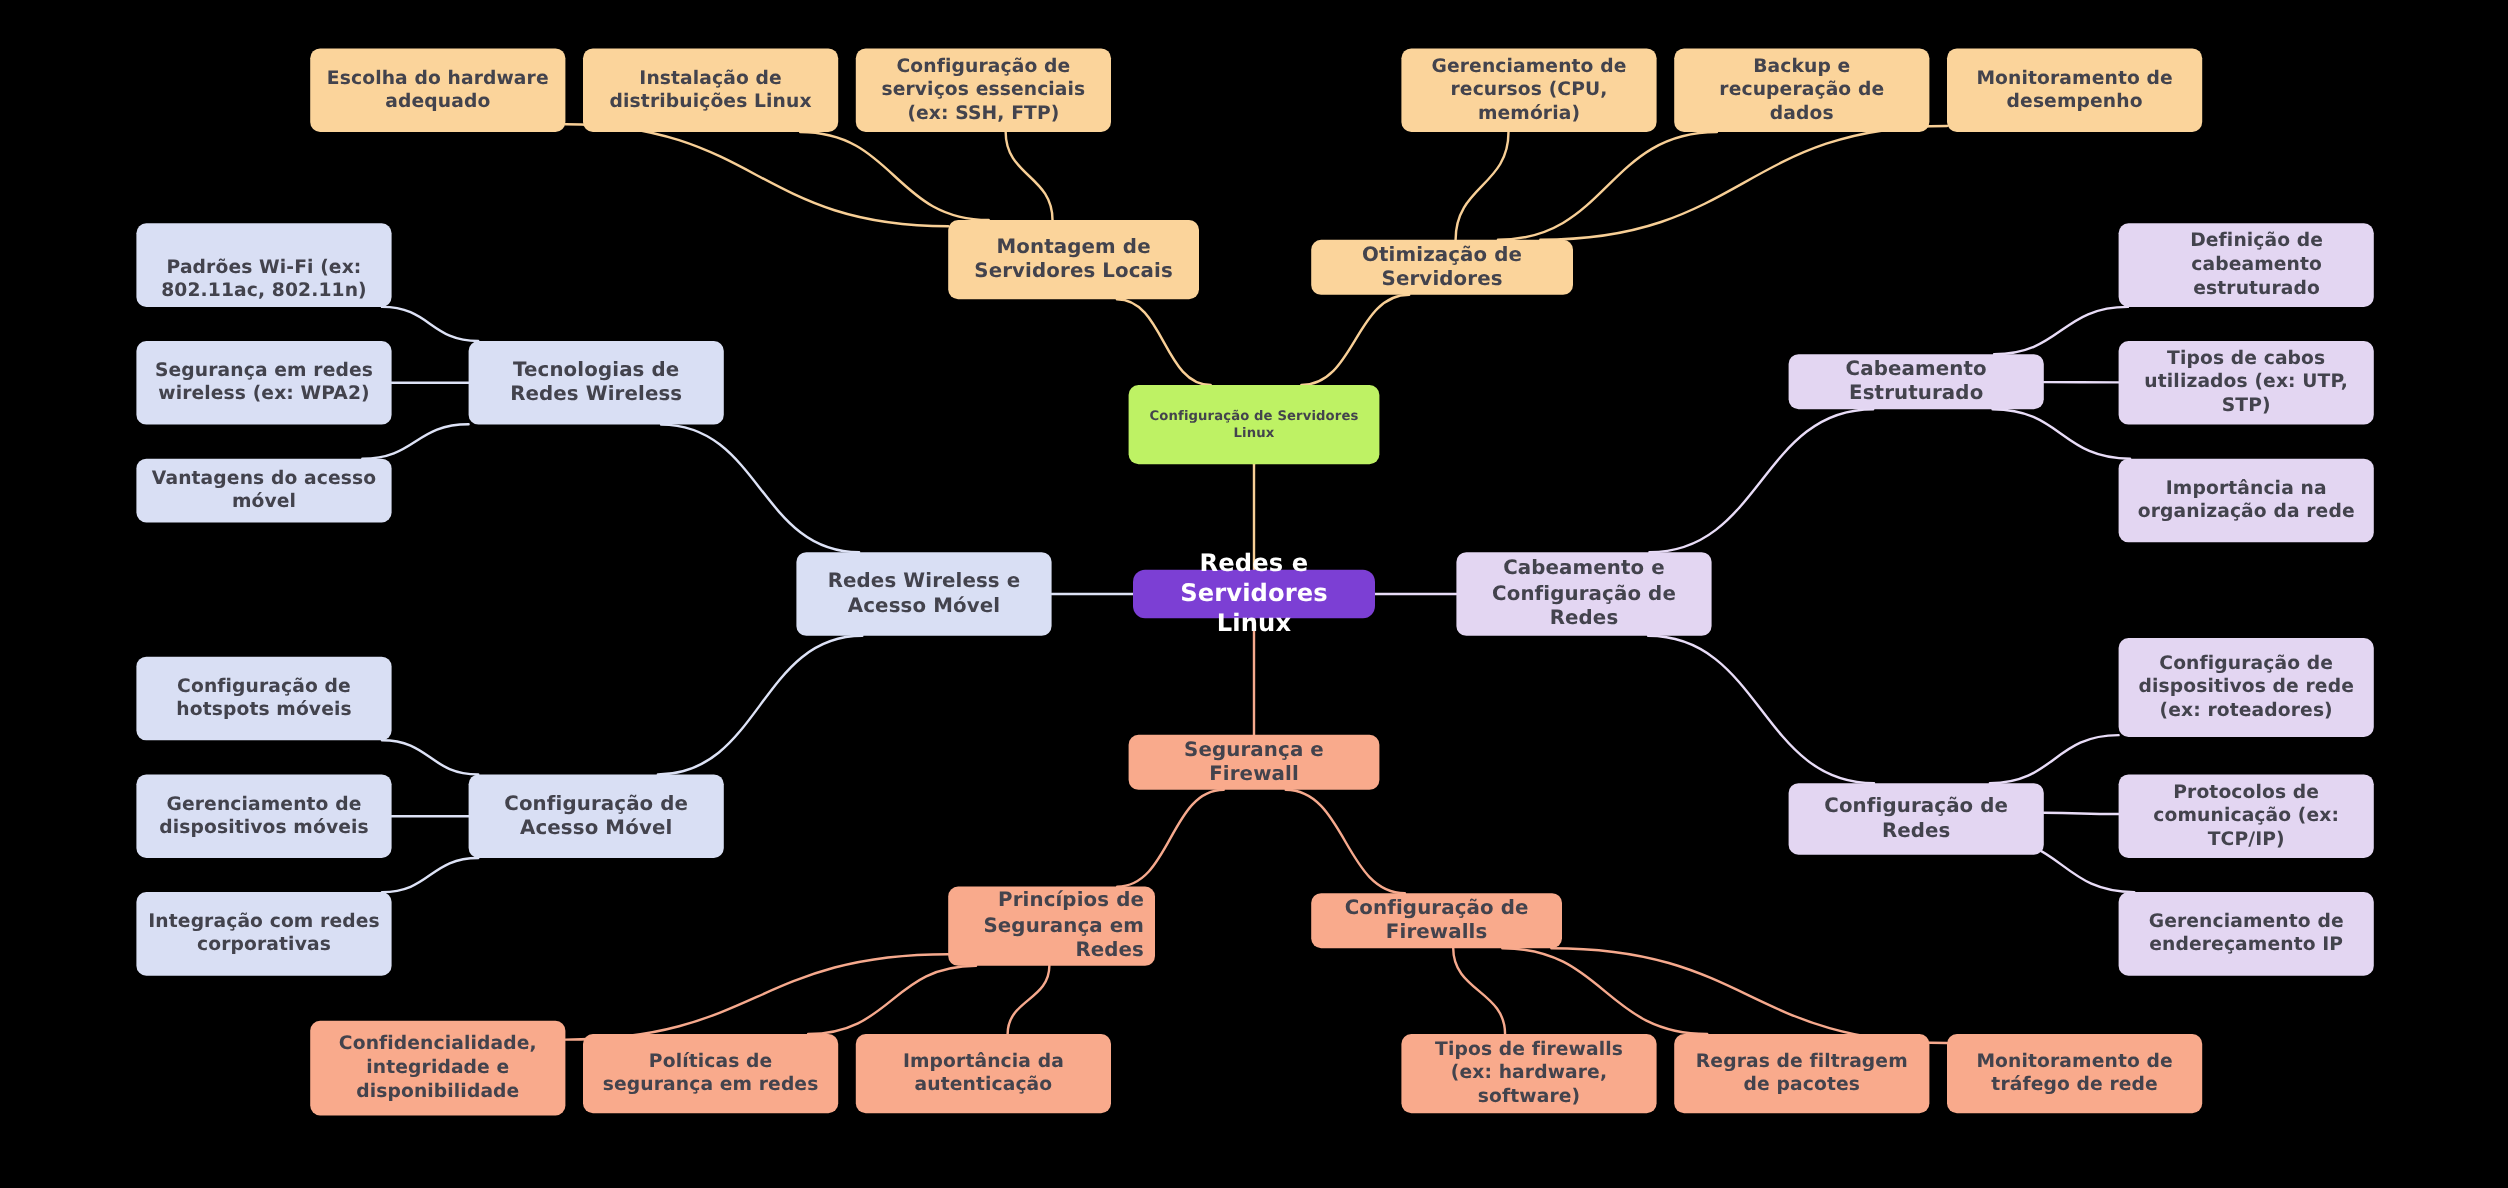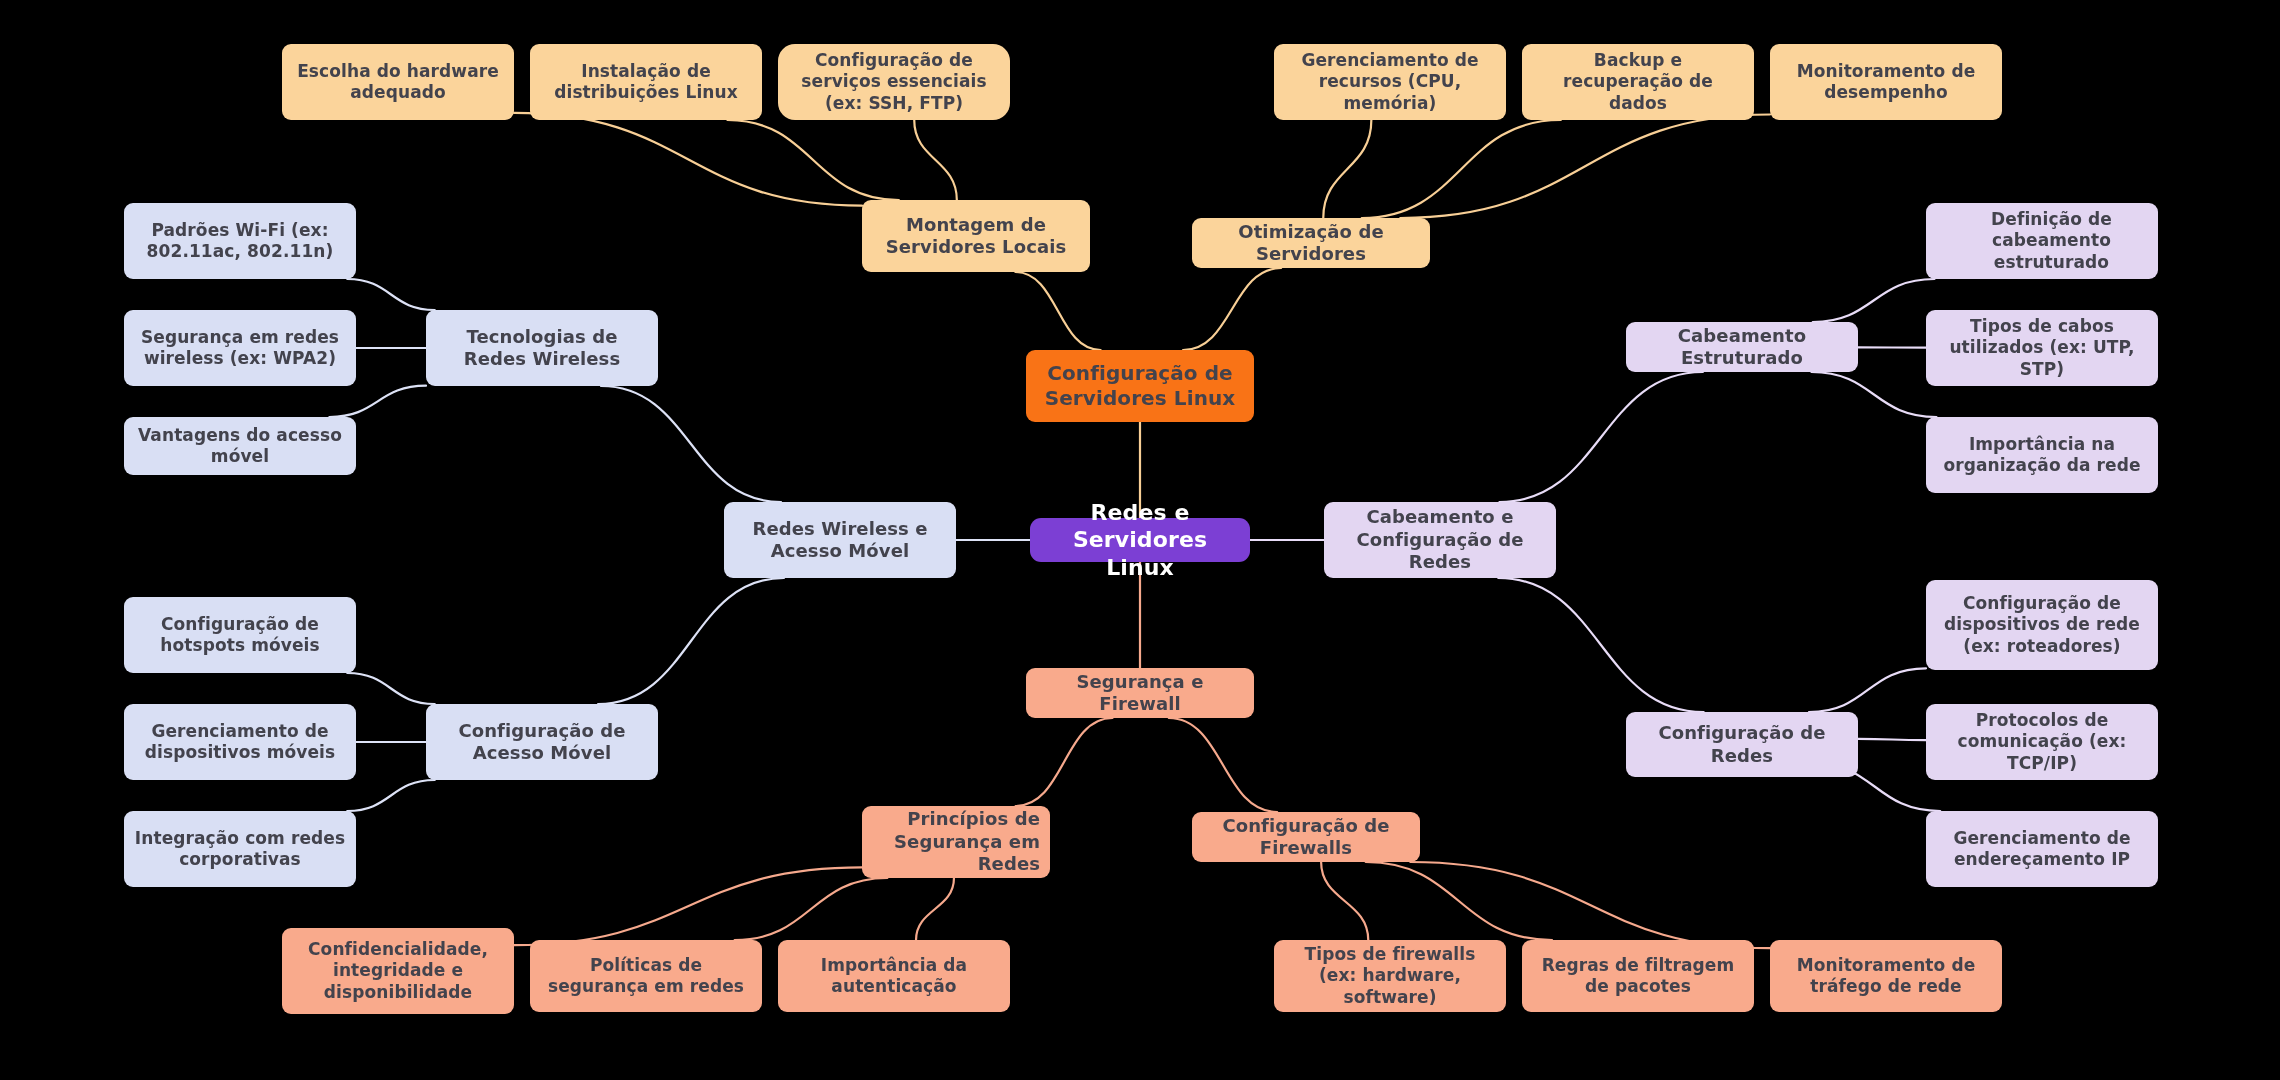--- a/index.html
+++ b/index.html
@@ -83,57 +83,57 @@
       <path d="M 887.3432835820895 878 C 811 878, 811 940, 734.6567164179105 940" fill="none" stroke="#f6a98d" stroke-width="2.2" stroke-linecap="round"></path>
       <path d="M 953.9701492537314 878 C 953.9701492537314 909, 916.0298507462686 909, 916.0298507462686 940" fill="none" stroke="#f6a98d" stroke-width="2.2" stroke-linecap="round"></path>
       <path d="M 1321.1079136690648 862 C 1321.1079136690648 901, 1368.2446043165467 901, 1368.2446043165467 940" fill="none" stroke="#f6a98d" stroke-width="2.2" stroke-linecap="round"></path>
       <path d="M 1365.7122302158273 862 C 1458.863309352518 862, 1458.863309352518 940, 1552.0143884892086 940" fill="none" stroke="#f6a98d" stroke-width="2.2" stroke-linecap="round"></path>
       <path d="M 1410.31654676259 862 C 1590.158273381295 862, 1590.158273381295 948.2, 1770 948.2" fill="none" stroke="#f6a98d" stroke-width="2.2" stroke-linecap="round"></path>
     </svg>
   <div id="nodes-layer">
       <div class="node root" style="left: 1030px; top: 518px; width: 220px; height: 44px; background: rgb(124, 63, 212); font-size: 22px;">
         <span class="lbl">Redes e Servidores Linux</span>
       </div>
-      <div class="node" style="left: 1026px; top: 350px; width: 228px; height: 72px; background: #f97316; font-size: 20px;">
+      <div class="node" style="left: 1026px; top: 350px; width: 228px; height: 72px; background: #bef264; font-size: 12px;">
         <span class="lbl">Configuração de Servidores Linux</span>
       </div>
       <div class="node" style="left: 862px; top: 200px; width: 228px; height: 72px; background: rgb(251, 212, 155); font-size: 18px;">
         <span class="lbl">Montagem de Servidores Locais</span>
       </div>
       <div class="node" style="left: 1192px; top: 218px; width: 238px; height: 50px; background: rgb(251, 212, 155); font-size: 18px;">
         <span class="lbl">Otimização de Servidores</span>
       </div>
       <div class="node" style="left: 282px; top: 44px; width: 232px; height: 76px; background: rgb(251, 212, 155); font-size: 17px;">
         <span class="lbl">Escolha do hardware adequado</span>
       </div>
       <div class="node" style="left: 530px; top: 44px; width: 232px; height: 76px; background: rgb(251, 212, 155); font-size: 17px;">
         <span class="lbl">Instalação de distribuições Linux</span>
       </div>
-      <div class="node" style="left: 778px; top: 44px; width: 232px; height: 76px; background: rgb(251, 212, 155); font-size: 17px; border-radius: 17px;">
+      <div class="node" style="left: 778px; top: 44px; width: 232px; height: 76px; background: rgb(251, 212, 155); font-size: 17px;">
         <span class="lbl">Configuração de serviços essenciais (ex: SSH, FTP)</span>
       </div>
       <div class="node" style="left: 1274px; top: 44px; width: 232px; height: 76px; background: rgb(251, 212, 155); font-size: 17px;">
         <span class="lbl">Gerenciamento de recursos (CPU, memória)</span>
       </div>
       <div class="node" style="left: 1522px; top: 44px; width: 232px; height: 76px; background: rgb(251, 212, 155); font-size: 17px;">
         <span class="lbl">Backup e recuperação de dados</span>
       </div>
       <div class="node" style="left: 1770px; top: 44px; width: 232px; height: 76px; background: rgb(251, 212, 155); font-size: 17px;">
         <span class="lbl">Monitoramento de desempenho</span>
       </div>
       <div class="node" style="left: 724px; top: 502px; width: 232px; height: 76px; background: rgb(217, 223, 244); font-size: 18px;">
         <span class="lbl">Redes Wireless e Acesso Móvel</span>
       </div>
       <div class="node" style="left: 426px; top: 310px; width: 232px; height: 76px; background: rgb(217, 223, 244); font-size: 18px;">
         <span class="lbl">Tecnologias de Redes Wireless</span>
       </div>
       <div class="node" style="left: 426px; top: 704px; width: 232px; height: 76px; background: rgb(217, 223, 244); font-size: 18px;">
         <span class="lbl">Configuração de Acesso Móvel</span>
       </div>
-      <div class="node" style="left: 124px; top: 203px; width: 232px; height: 76px; background: rgb(217, 223, 244); font-size: 17px;">
+      <div class="node" style="left: 124px; top: 203px; width: 232px; height: 76px; background: rgb(217, 223, 244); font-size: 17px; align-items: flex-end;">
         <span class="lbl">Padrões Wi-Fi (ex: 802.11ac, 802.11n)</span>
       </div>
       <div class="node" style="left: 124px; top: 310px; width: 232px; height: 76px; background: rgb(217, 223, 244); font-size: 17px;">
         <span class="lbl">Segurança em redes wireless (ex: WPA2)</span>
       </div>
       <div class="node" style="left: 124px; top: 417px; width: 232px; height: 58px; background: rgb(217, 223, 244); font-size: 17px;">
         <span class="lbl">Vantagens do acesso móvel</span>
       </div>
       <div class="node" style="left: 124px; top: 597px; width: 232px; height: 76px; background: rgb(217, 223, 244); font-size: 17px;">
         <span class="lbl">Configuração de hotspots móveis</span>

